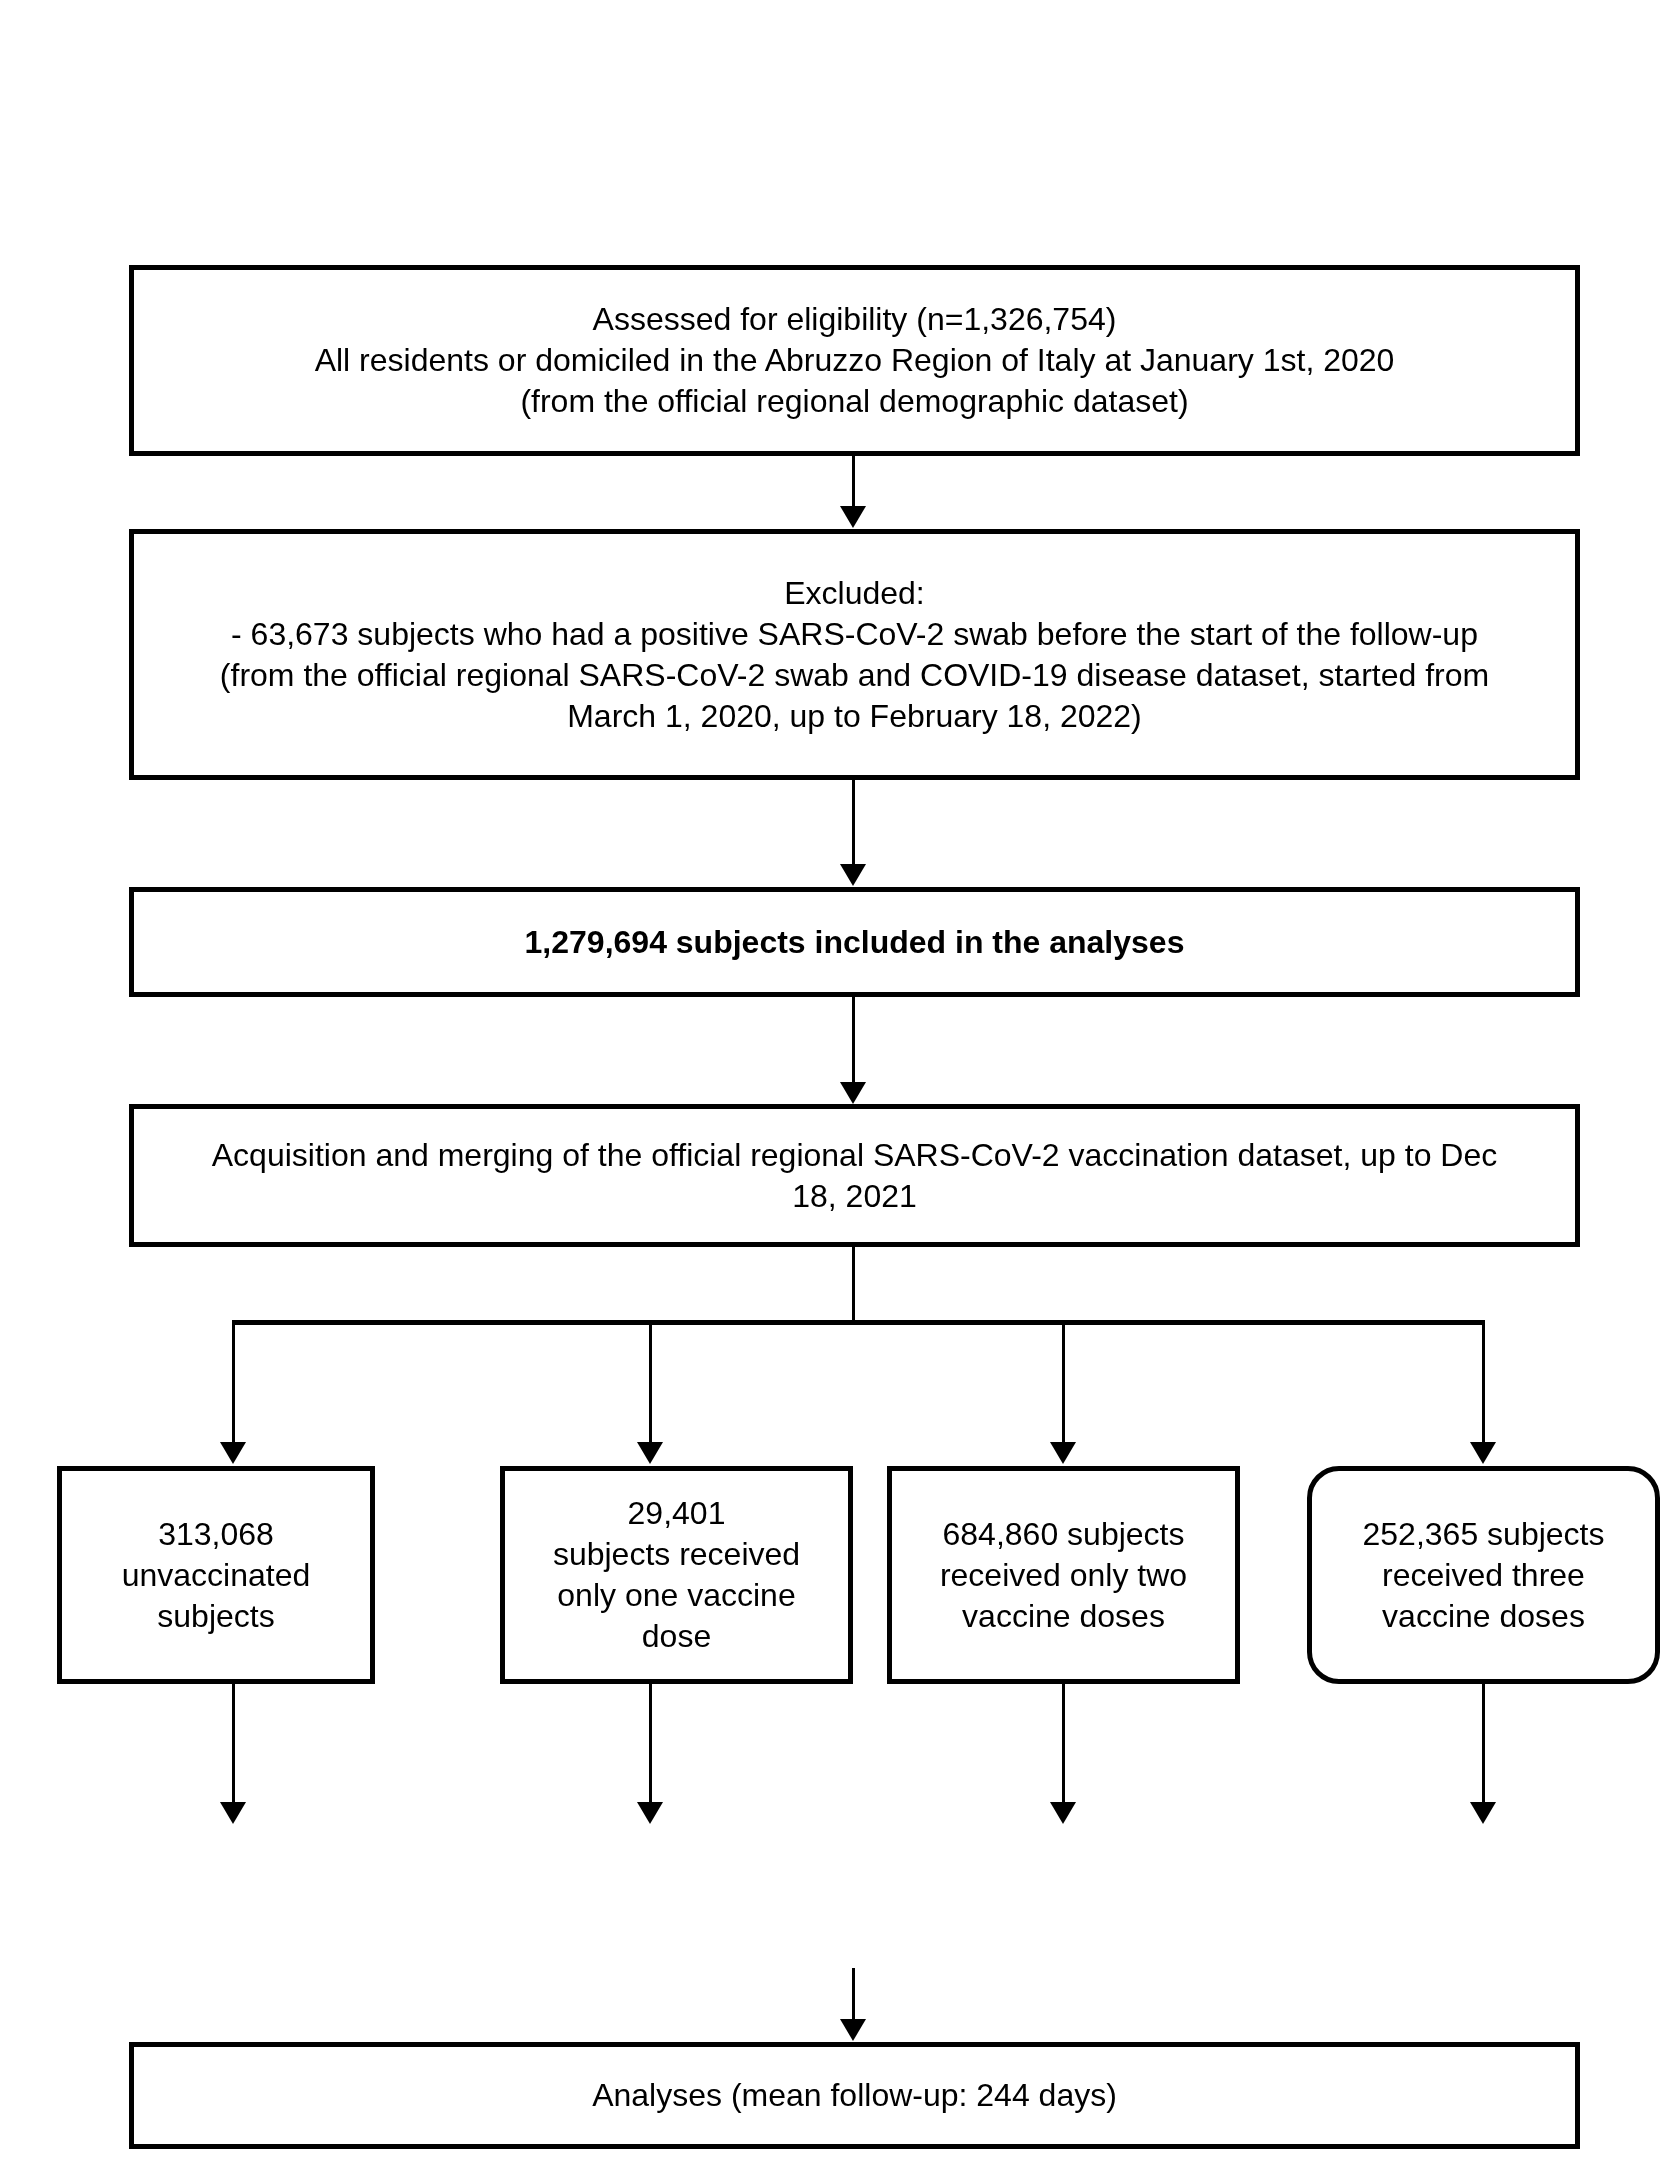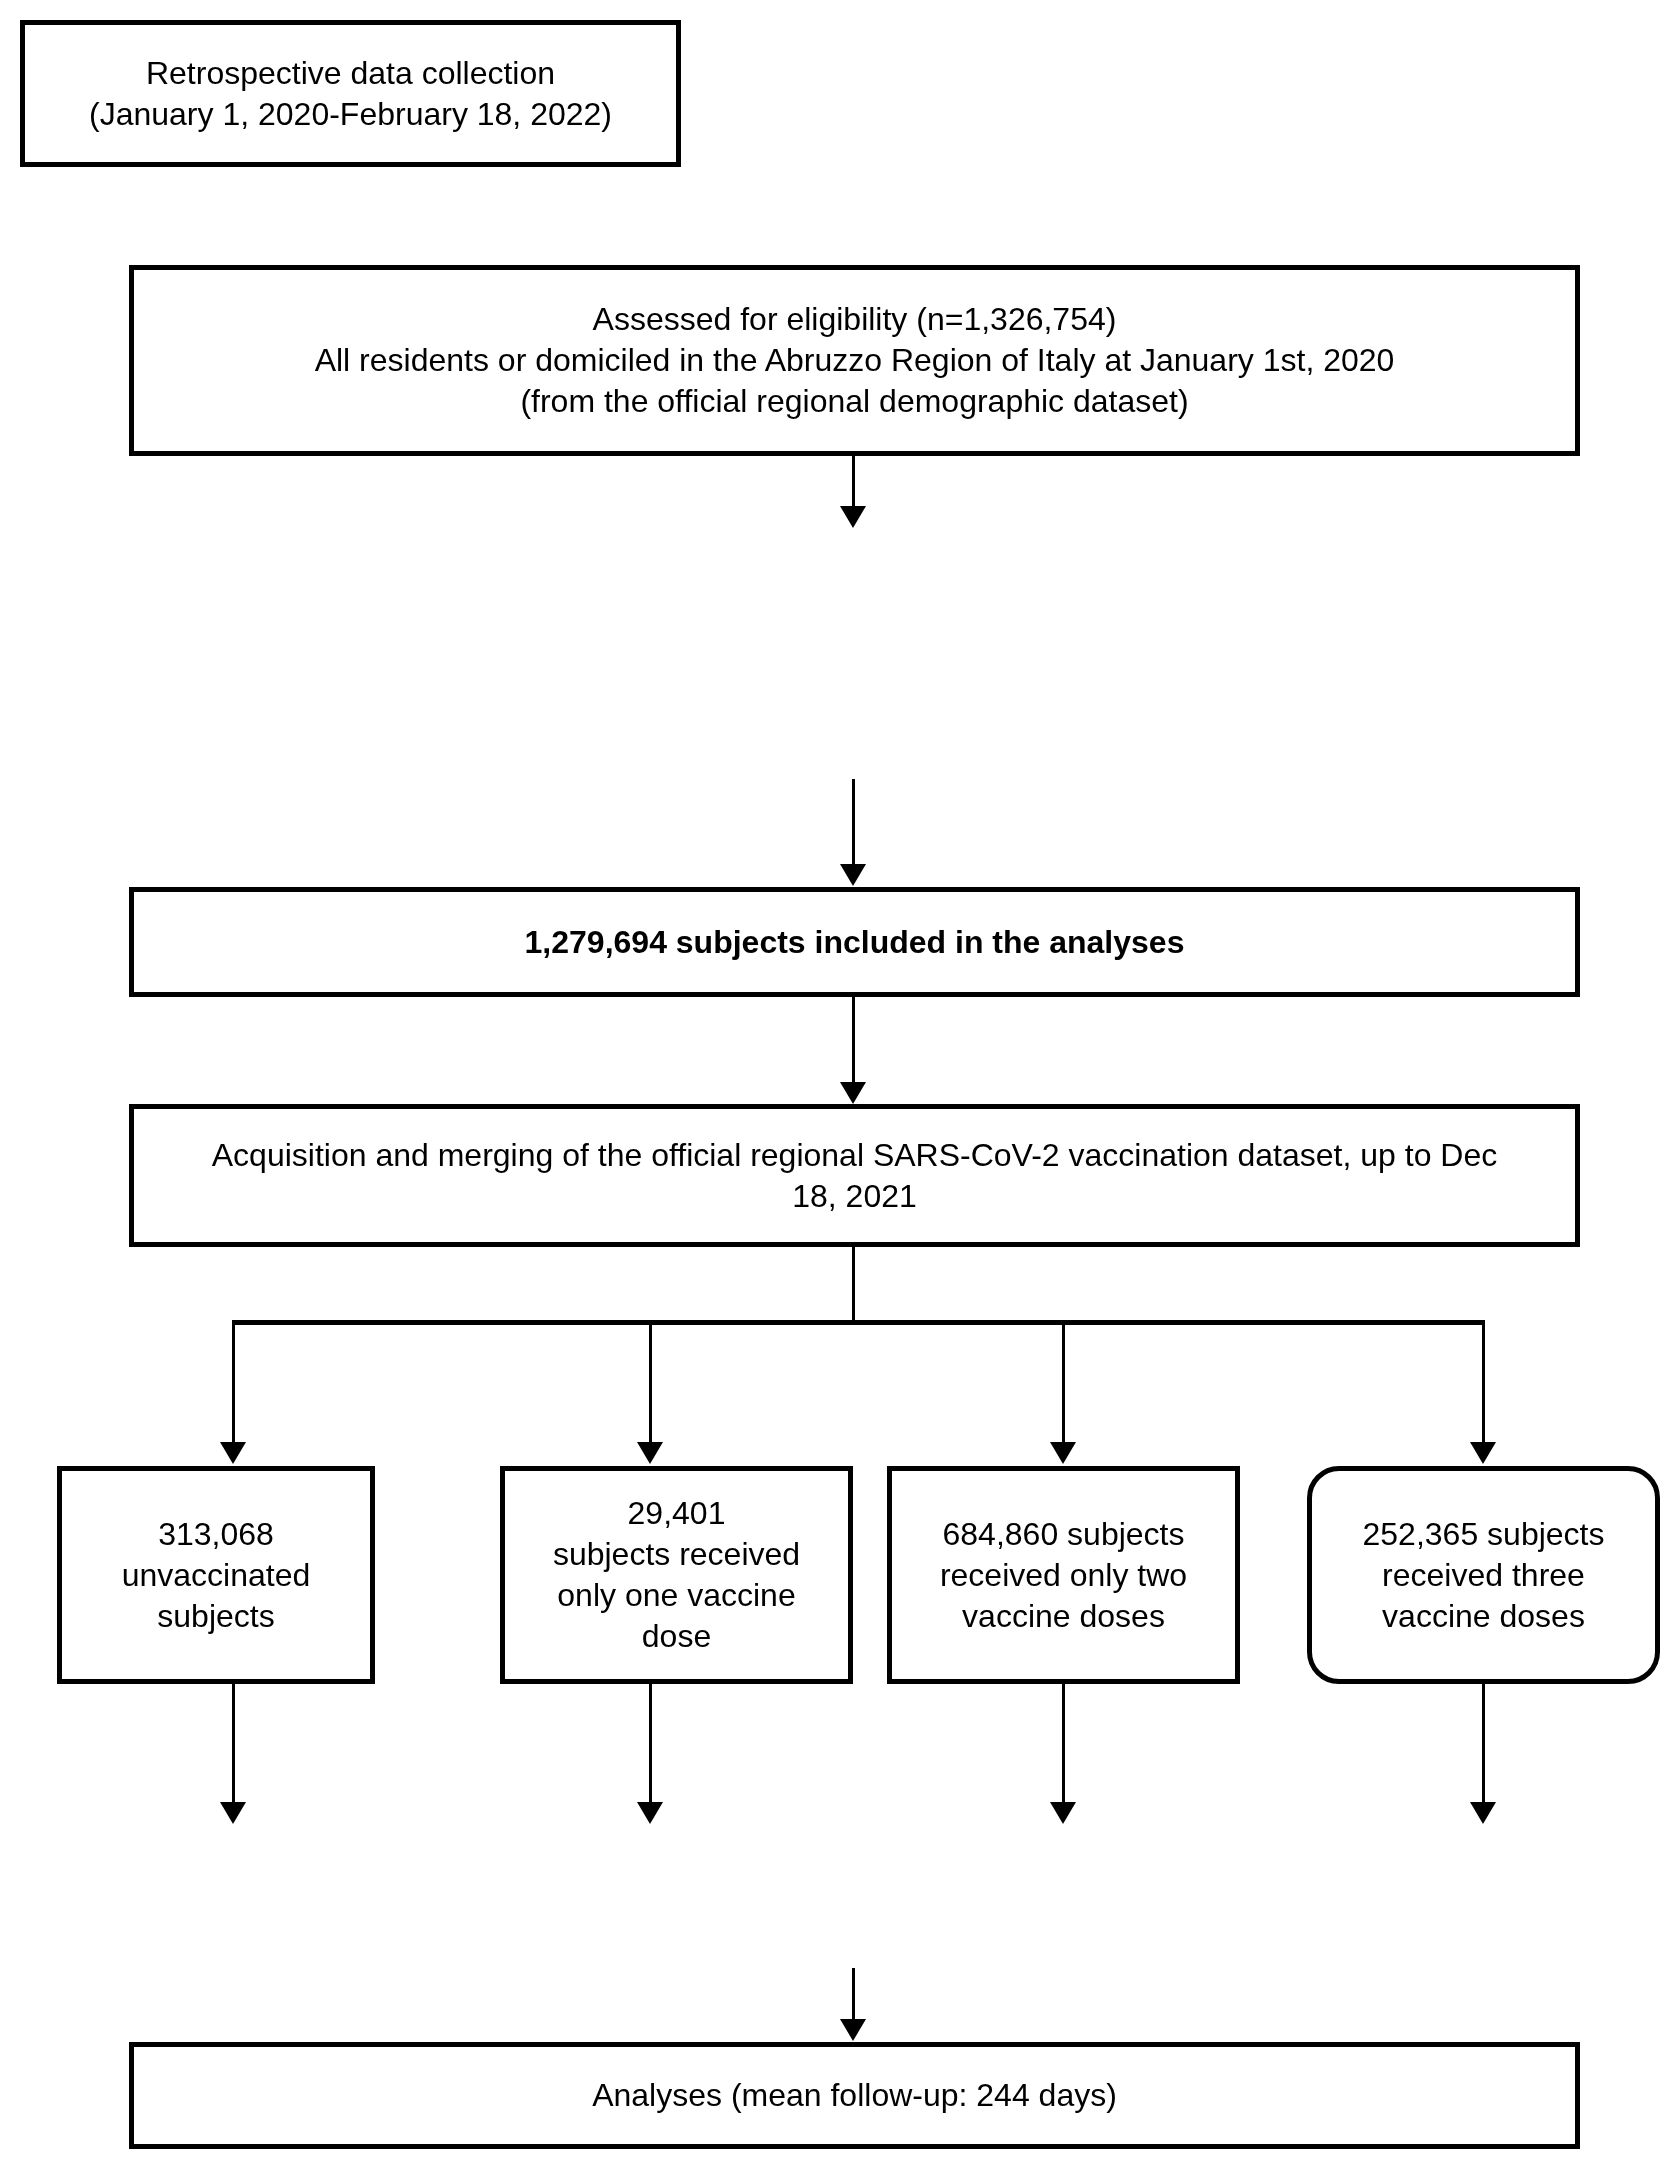--- a/index.html
+++ b/index.html
@@ -47,30 +47,32 @@
     border-left: 13.4px solid transparent;
     border-right: 13.4px solid transparent;
     border-top: 22.6px solid #000000;
   }
 </style>
 </head>
 <body>
 
 <div id="canvas">
 
-  <div class="box" style="left:20px; top:20px; width:661px; height:147px;">Retrospective data collection
-(January 1, 2020-February 18, 2022)</div>
 
   <div class="box" style="left:129px; top:265px; width:1451px; height:191px;">Assessed for eligibility (n=1,326,754)
 All residents or domiciled in the Abruzzo Region of Italy at January 1st, 2020
 (from the official regional demographic dataset)</div>
 
   <div class="stem" style="left:852px; top:456px; height:53px;"></div>
   <div class="head" style="left:840px; top:506px;"></div>
 
+  <div class="box" style="left:129px; top:529px; width:1451px; height:251px;">Excluded:
+- 63,673 subjects who had a positive SARS-CoV-2 swab before the start of the follow-up
+(from the official regional SARS-CoV-2 swab and COVID-19 disease dataset, started from
+March 1, 2020, up to February 18, 2022)</div>
 
   <div class="stem" style="left:852px; top:779px; height:86px;"></div>
   <div class="head" style="left:840px; top:864px;"></div>
 
   <div class="box" style="left:129px; top:887px; width:1451px; height:110px;font-weight:bold;">1,279,694 subjects included in the analyses</div>
 
   <div class="stem" style="left:852px; top:996px; height:87px;"></div>
   <div class="head" style="left:840px; top:1082px;"></div>
 
   <div class="box" style="left:129px; top:1104px; width:1451px; height:143px;">Acquisition and merging of the official regional SARS-CoV-2 vaccination dataset, up to Dec

